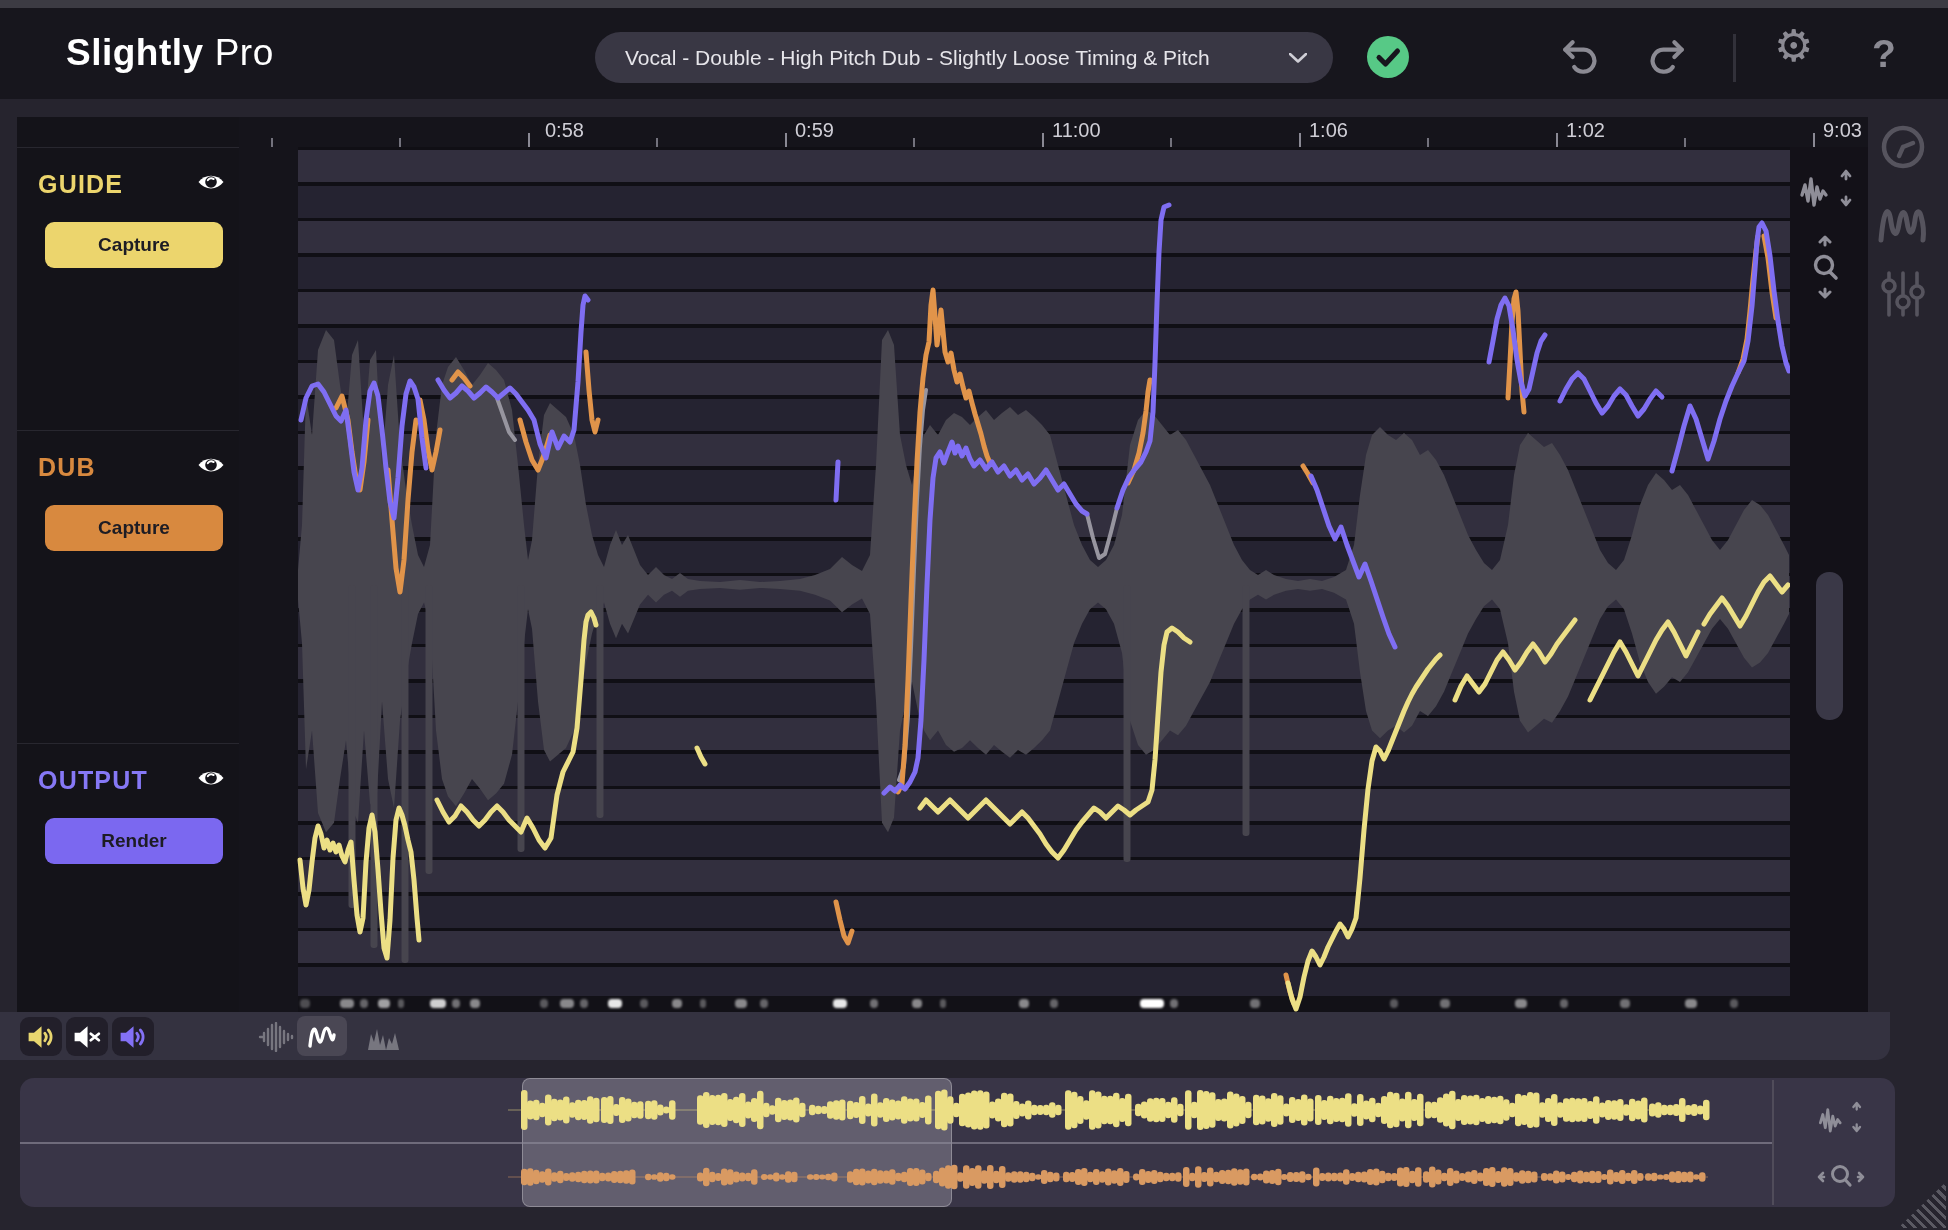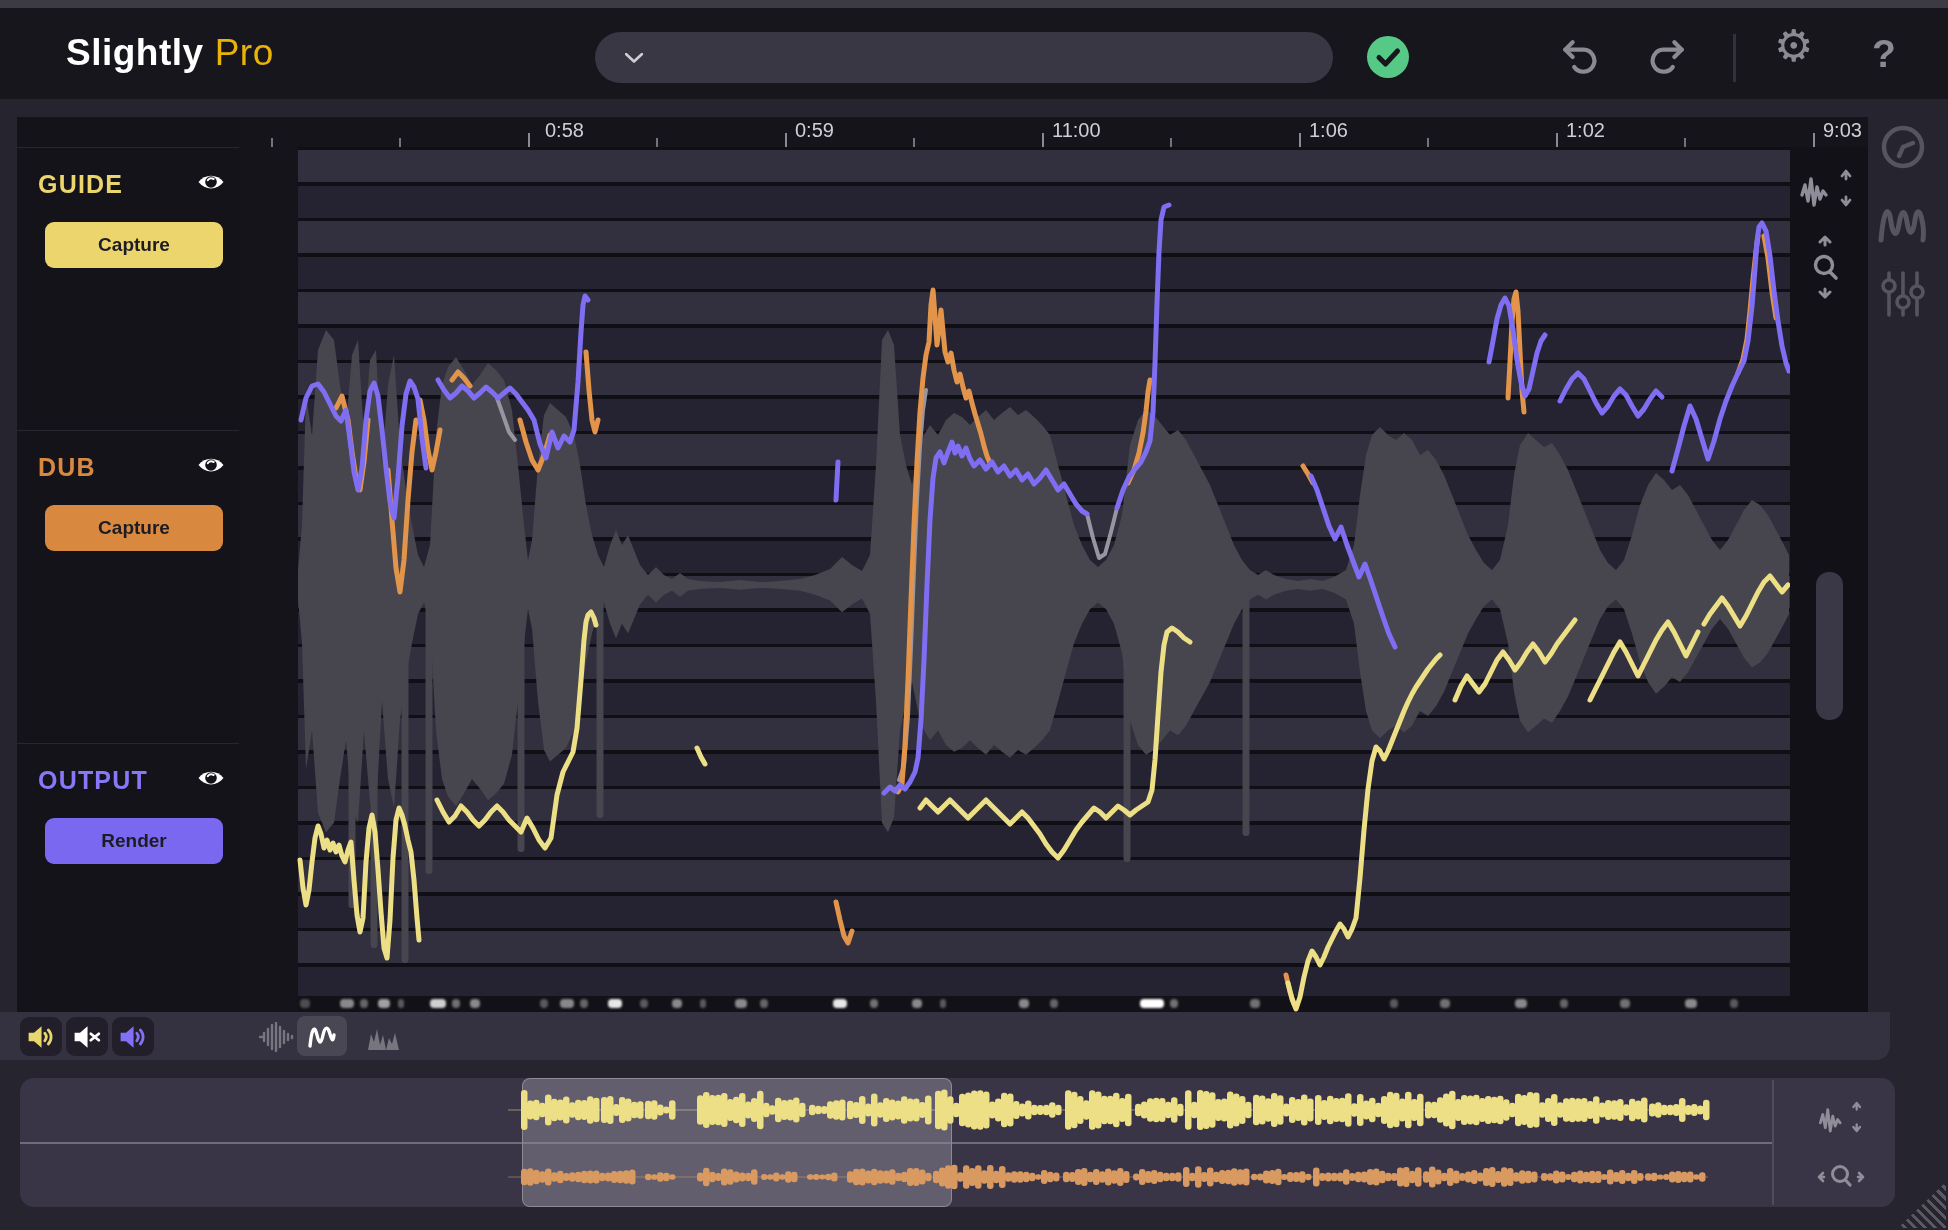--- a/index.html
+++ b/index.html
@@ -2,21 +2,21 @@
 <html style="--page_bg: #26242e; --topbar_bg: #17161d; --panel_bg: #141319; --canvas_bg: #15141b; --toolbar_bg: #343240; --overview_bg: #393547; --grid_light: #322f3e; --grid_dark: #252331; --grid_line: #100f15; --guide: #ecd56d; --dub: #d8893f; --output: #7b68f0; --output_text: #8678f6; --accent_green: #57c986; --icon_gray: #8b8a93; --ruler_text: #cfced6; --wave_gray: #47454e; --pitch_purple: #7f6ef2; --pitch_orange: #e1944a; --pitch_yellow: #ecdf85; --pitch_gray: #97959f; --overview_orange: #d99a62;"><head>
 <meta charset="utf-8">
 <style>
   html,body{margin:0;padding:0;background:var(--page_bg,#26242e);width:1948px;height:1230px;overflow:hidden;
     font-family:"Liberation Sans", sans-serif;}
   .app{position:absolute;inset:0;width:1948px;height:1230px;}
   
   .top-strip{position:absolute;left:0;top:0;width:1948px;height:8px;background:#3c3b43;}
   .topbar{position:absolute;left:0;top:8px;width:1948px;height:91px;background:var(--topbar_bg);}
   .brand{position:absolute;left:66px;top:24px;font-size:37px;color:#fff;font-weight:700;letter-spacing:.5px;}
-  .brand .sub{color:#eab308;font-weight:300;margin-left:11px;}
+  .brand .sub{color:#ffffff;font-weight:300;margin-left:11px;}
   .preset{position:absolute;left:595px;top:24px;width:738px;height:51px;border-radius:26px;background:#393744;
     display:flex;align-items:center;padding:0 26px 0 30px;box-sizing:border-box;cursor:pointer;}
   .preset span{flex:1;font-size:21px;color:#e6e5ea;white-space:nowrap;overflow:hidden;}
   .check{position:absolute;left:1367px;top:28px;width:42px;height:42px;}
   .iconbtn{position:absolute;background:none;border:none;padding:0;cursor:pointer;color:var(--icon_gray);}
   .undo{left:1560px;top:30px;} .redo{left:1647px;top:30px;}
   .vsep{position:absolute;left:1733px;top:26px;width:3px;height:48px;background:#32313a;}
   .gear{left:1774px;top:16px;font-size:44px;line-height:44px;}
   .help{left:1872px;top:24px;font-size:39px;font-weight:700;line-height:44px;}
   
@@ -74,20 +74,21 @@
 </head>
 <body>
 
 <div class="app">
   <div class="top-strip"></div>
 
   <header class="topbar">
     <div class="brand"><span>Slightly</span><span class="sub">Pro</span></div>
 
     <div class="preset">
+      <span>Vocal - Double - High Pitch Dub - Slightly Loose Timing &amp; Pitch</span>
       <svg width="18" height="10" viewBox="0 0 18 10">
           <polyline points="1,1 9,8.5 17,1" fill="none" stroke="#cfced6" stroke-width="2.6" stroke-linecap="round" stroke-linejoin="round"></polyline>
         </svg>
     </div>
 
     <div class="check">
       <svg width="42" height="42" viewBox="0 0 42 42">
           <circle cx="21" cy="21" r="21" fill="#57c986"></circle>
           <path d="M12 21.5 L18.5 28 L30.5 15" fill="none" stroke="#17161d" stroke-width="5" stroke-linecap="round" stroke-linejoin="round"></path>
         </svg>

